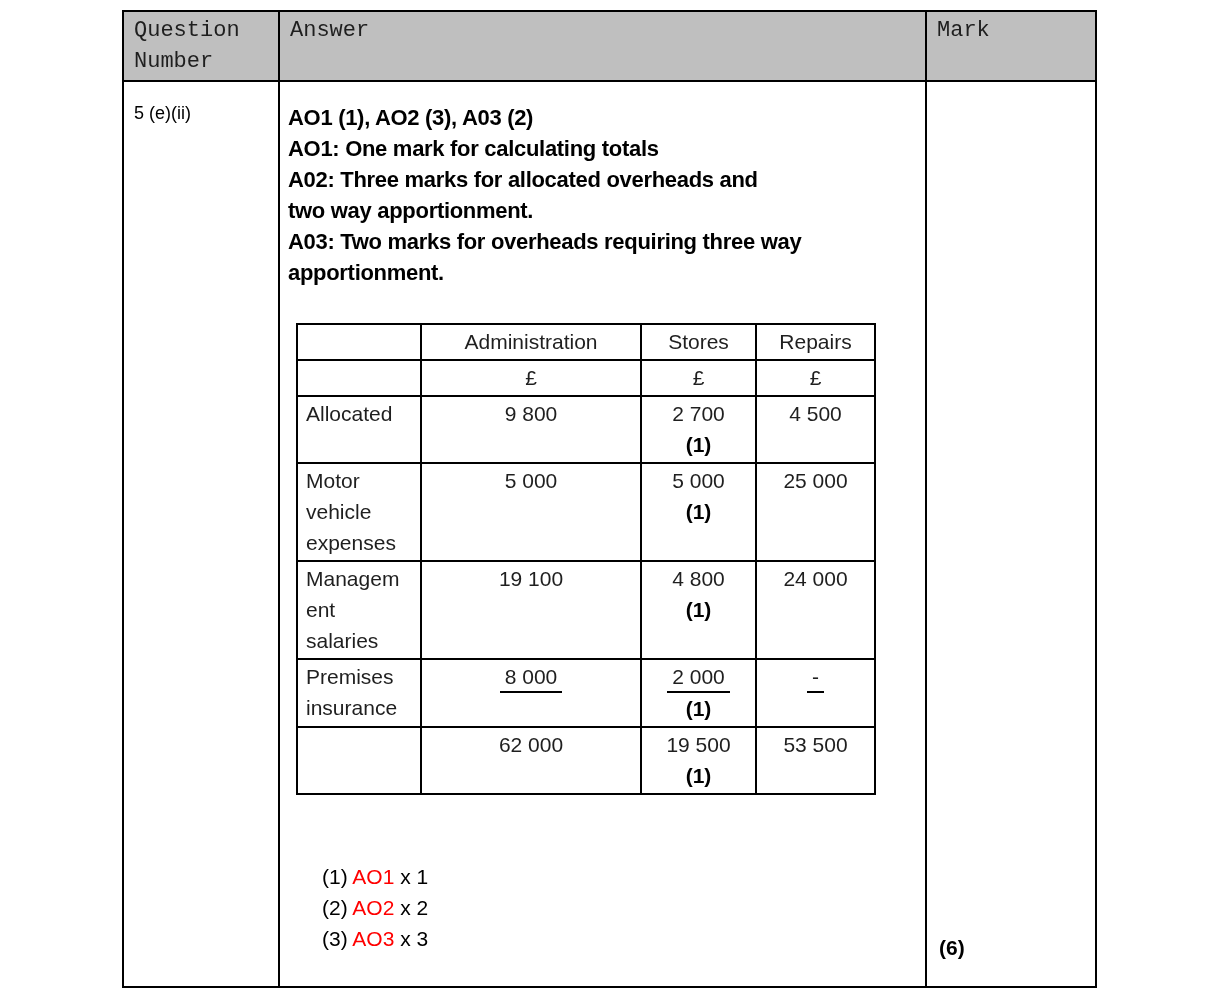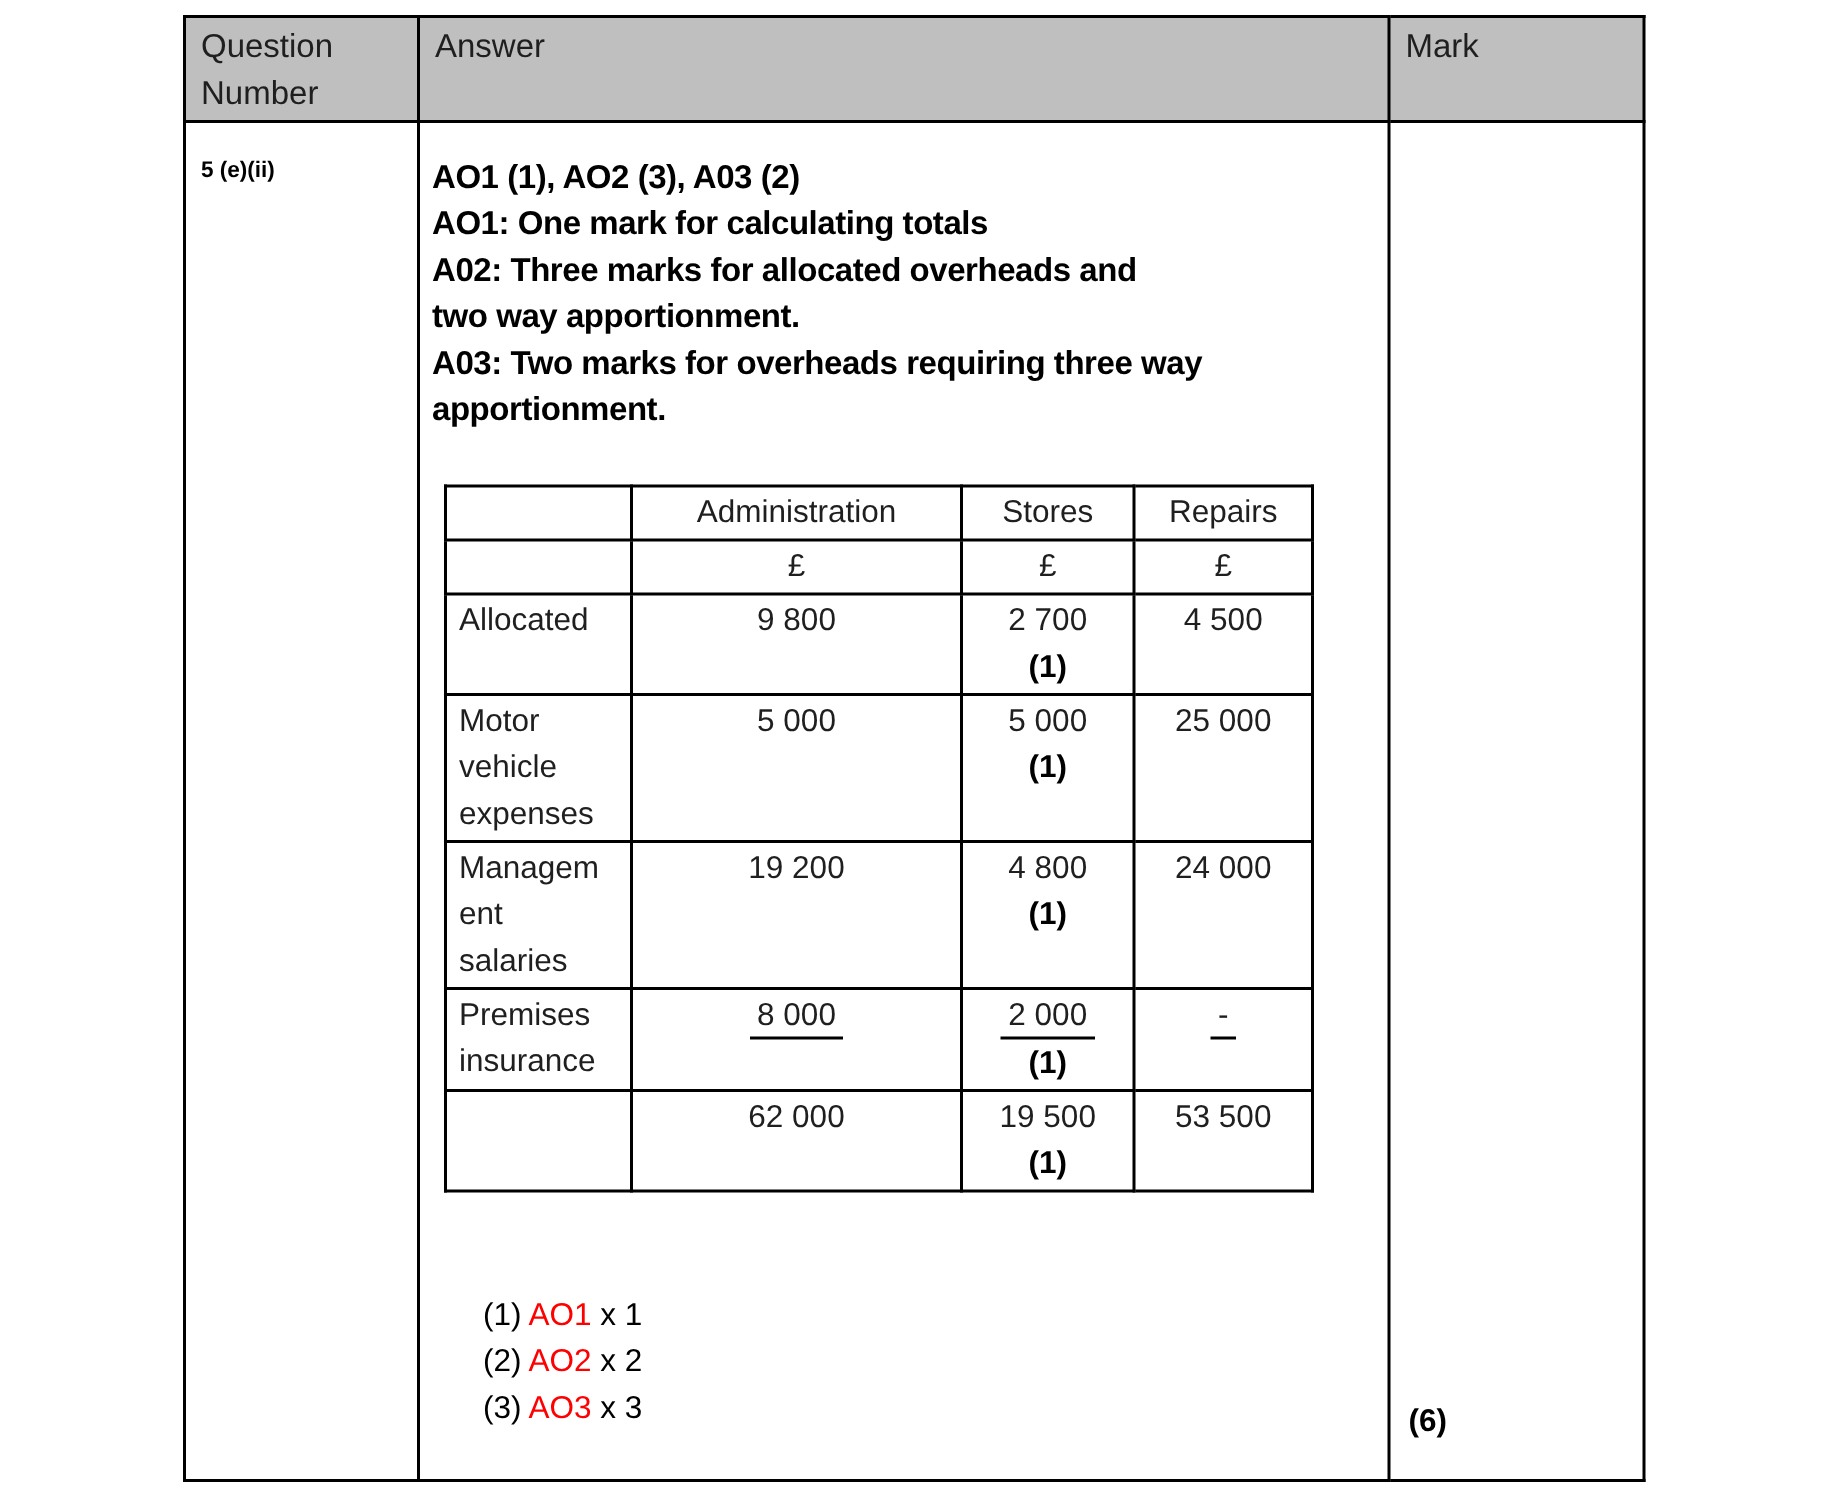--- a/index.html
+++ b/index.html
@@ -26,32 +26,32 @@
     position: absolute;
     left: 122px;
     top: 10px;
     width: 973px;
     height: 978px;
   }
   .outer th, .outer td {
     border: 2px solid #000;
     vertical-align: top;
   }
-  .outer tr.head { height: 65px; }
+  .outer tr.head { height: 65px; font-family: Liberation Mono, monospace; }
   .outer tr.head th {
     background: var(--header-bg, #bfbfbf);
     font-weight: 400;
     text-align: left;
     font-size: 22px;
     line-height: 31px;
     padding: 3px 8px 3px 10px;
   }
   .qcell {
-    font-weight: 700;
-    font-size: 15px;
+    font-weight: 400;
+    font-size: 18px;
     line-height: 31px;
     padding: 16px 8px 4px 10px;
     color: #000;
   }
   .acell { padding: 0; }
   .acell-inner { padding: 2px 10px 0 8px; }
   .mcell { position: relative; }
   .markval {
     position: absolute;
     left: 12px;
@@ -176,21 +176,21 @@
               <td class="lbl">Motor vehicle expenses</td>
               <td class="ctr">5 000</td>
               <td class="ctr">
                 <div>5 000</div>
                 <div class="mk">(1)</div>
               </td>
               <td class="ctr">25 000</td>
             </tr>
             <tr>
               <td class="lbl">Management salaries</td>
-              <td class="ctr">19 200</td>
+              <td class="ctr">19 100</td>
               <td class="ctr">
                 <div>4 800</div>
                 <div class="mk">(1)</div>
               </td>
               <td class="ctr">24 000</td>
             </tr>
             <tr>
               <td class="lbl">Premises insurance</td>
               <td class="ctr">
                 <span class="u">8 000</span>

